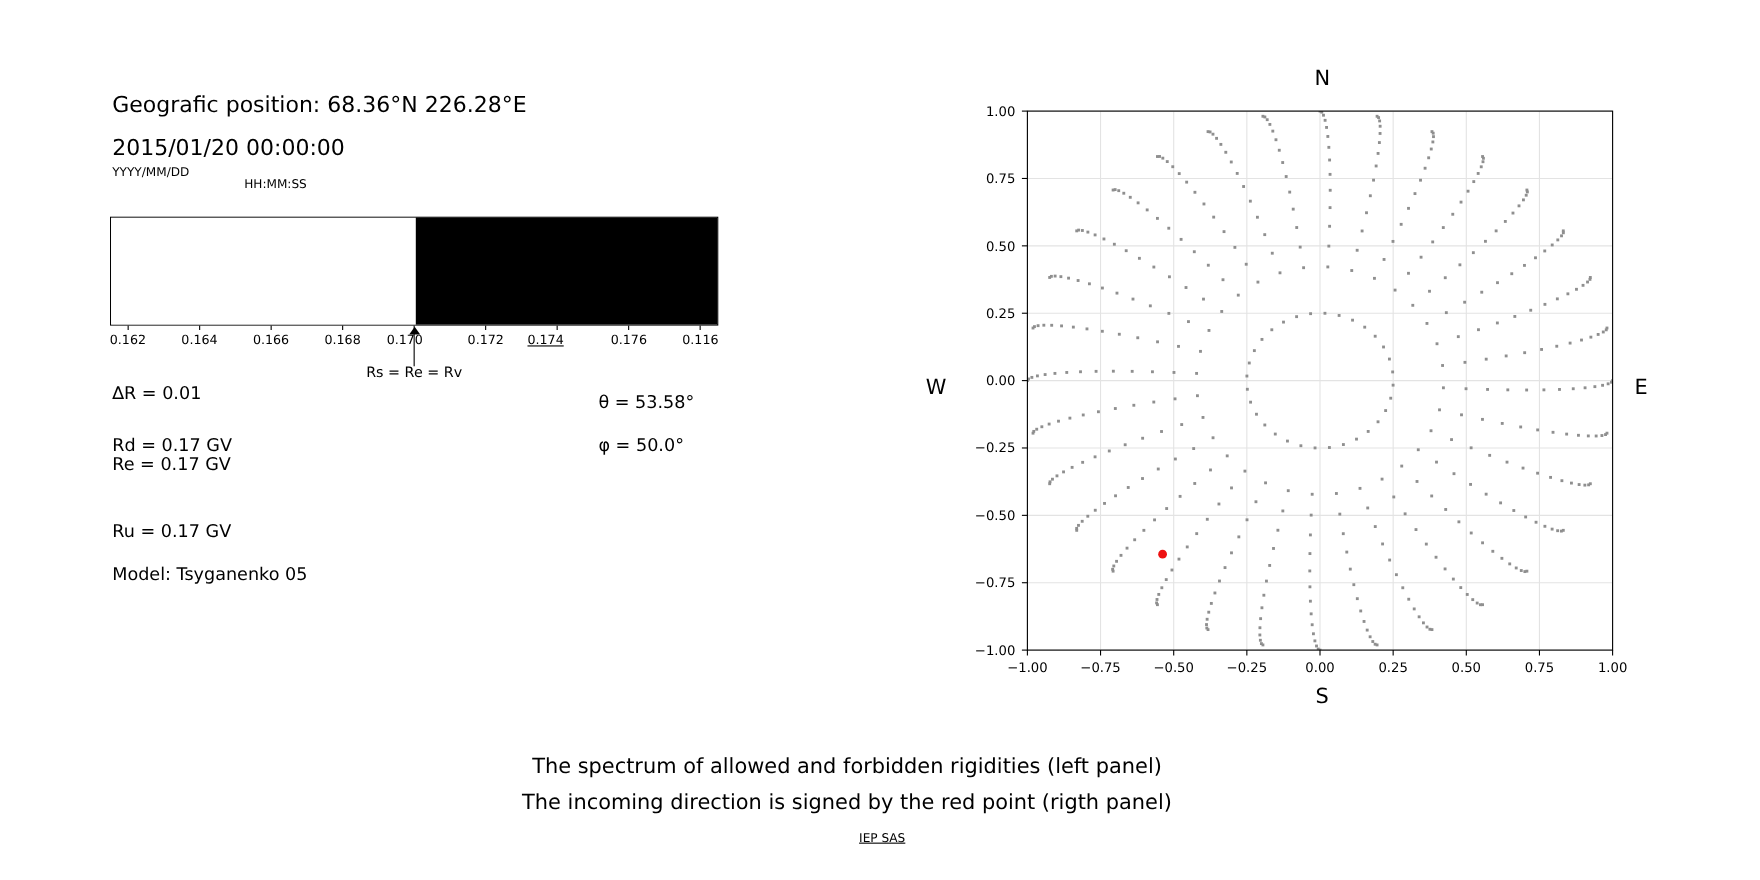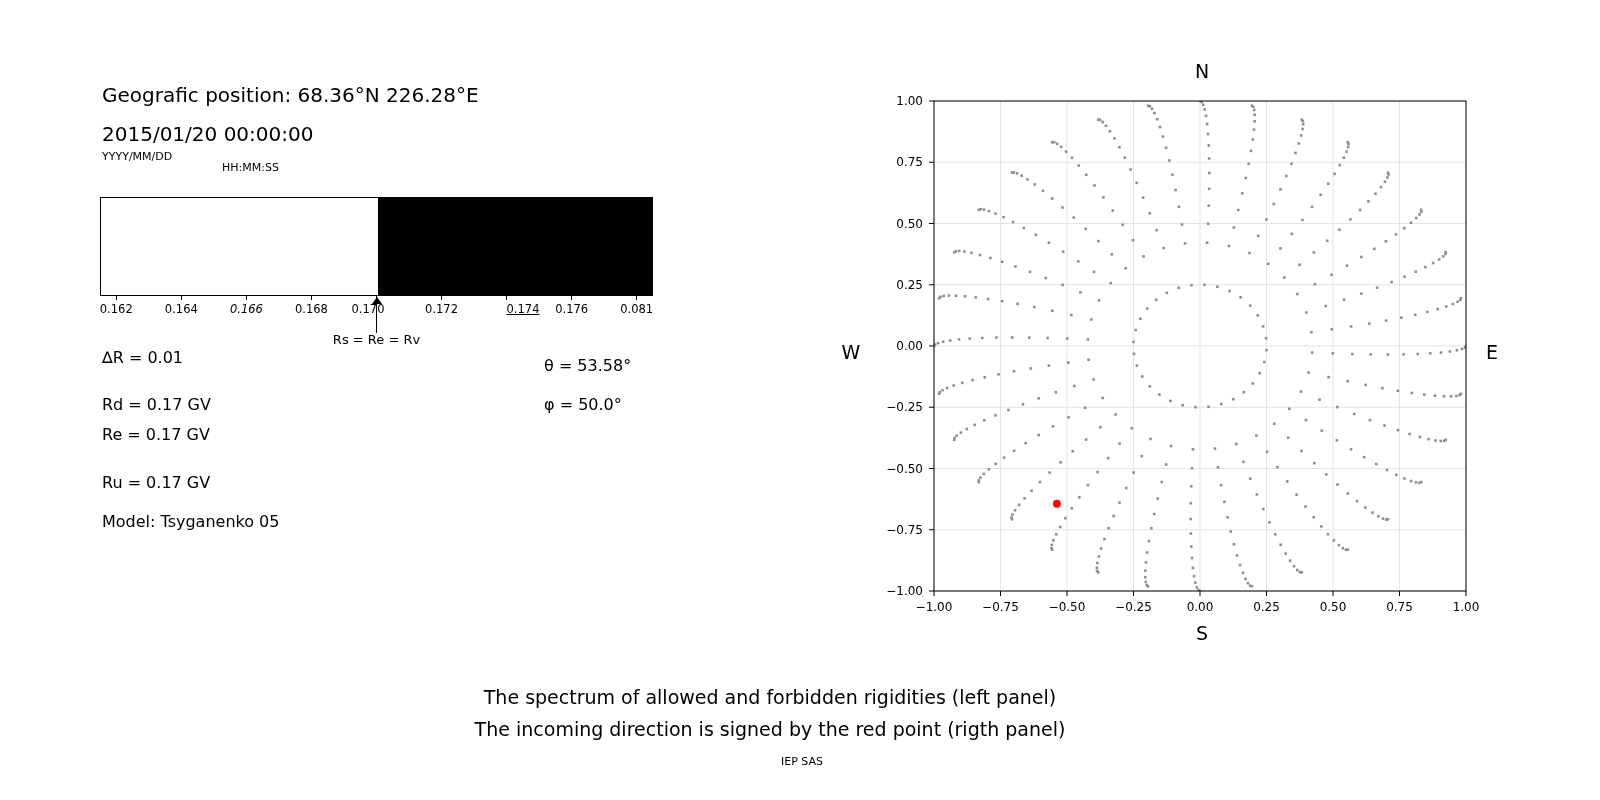--- a/index.html
+++ b/index.html
@@ -9,21 +9,21 @@
   }
   .abs{position:absolute;}
   .t16{font-size:20px;line-height:19px;white-space:pre;}
   .t11{font-size:11px;line-height:13px;white-space:pre;}
   .t18{font-size:18px;line-height:21px;white-space:pre;}
   .param-row{position:absolute;font-size:16px;line-height:19px;white-space:pre;}
   .rt-ylab{position:absolute;font-size:12px;line-height:16px;text-align:right;width:50px;}
   .rt-xlab{position:absolute;font-size:12px;line-height:14px;text-align:center;width:60px;}
   .compass{position:absolute;font-size:19px;line-height:22px;}
   .caption{position:absolute;left:370px;width:800px;text-align:center;font-size:19px;line-height:22px;}
-  .credit{position:absolute;left:702px;width:200px;text-align:center;font-size:11px;line-height:13px;}
+  .credit{position:absolute;left:702px;width:200px;text-align:center;font-size:11px;line-height:13px;text-decoration:underline;}
   .bar-tick-mark{position:absolute;width:1px;height:4px;background:#000;top:296px;}
   .bar-tick-lab{position:absolute;top:302px;width:60px;text-align:center;font-size:11.5px;}
   #spectrum-box{position:absolute;left:100px;top:197px;width:553px;height:99px;border:1px solid #000;box-sizing:border-box;display:flex;}
   #allowed-region{height:100%;background:#ffffff;}
   #forbidden-region{height:100%;background:#000000;flex:1;}
   #arrow-head{position:absolute;left:373px;top:297px;width:0;height:0;
     border-left:5px solid transparent;border-right:5px solid transparent;border-bottom:7px solid #000;}
   #arrow-shaft{position:absolute;left:377.5px;top:303px;width:1px;height:30px;background:#000;}
   #arrow-label{position:absolute;left:318px;top:332px;width:120px;text-align:center;font-size:13px;}
   svg{position:absolute;left:0;top:0;}
@@ -41,42 +41,42 @@
   <div id="spectrum-box">
     <div id="allowed-region" style="width: 276.5px;"></div>
     <div id="forbidden-region"></div>
   </div>
   <div id="bar-ticks">
       <div class="bar-tick-mark" style="left: 115.765px;"></div>
       <div class="bar-tick-lab" style="left: 86.2647px;">0.162</div>
       <div class="bar-tick-mark" style="left: 180.824px;"></div>
       <div class="bar-tick-lab" style="left: 151.324px;">0.164</div>
       <div class="bar-tick-mark" style="left: 245.882px;"></div>
-      <div class="bar-tick-lab" style="left: 216.382px; font-style: italic;">0.166</div>
+      <div class="bar-tick-lab" style="left: 216.382px;">0.166</div>
       <div class="bar-tick-mark" style="left: 310.941px;"></div>
       <div class="bar-tick-lab" style="left: 281.441px;">0.168</div>
       <div class="bar-tick-mark" style="left: 376px;"></div>
       <div class="bar-tick-lab" style="left: 338px;">0.170</div>
       <div class="bar-tick-mark" style="left: 441.059px;"></div>
       <div class="bar-tick-lab" style="left: 411.559px;">0.172</div>
       <div class="bar-tick-mark" style="left: 506.118px;"></div>
-      <div class="bar-tick-lab" style="left: 493px; text-decoration: underline;">0.174</div>
+      <div class="bar-tick-lab" style="left: 466px; text-decoration: underline;">0.174</div>
       <div class="bar-tick-mark" style="left: 571.176px;"></div>
       <div class="bar-tick-lab" style="left: 541.676px;">0.176</div>
       <div class="bar-tick-mark" style="left: 636.235px;"></div>
-      <div class="bar-tick-lab" style="left: 606.735px;">0.081</div>
+      <div class="bar-tick-lab" style="left: 606.735px;">0.116</div>
     </div>
   <div id="arrow-head" style="left: 371.5px;"></div>
   <div id="arrow-shaft" style="left: 376px;"></div>
   <div id="arrow-label" style="left: 316.5px;">Rs = Re = Rv</div>
 
   <div id="params-left">
       <div class="param-row" style="left: 102px; top: 348px;">∆R = 0.01</div>
       <div class="param-row" style="left: 102px; top: 395px;">Rd = 0.17 GV</div>
-      <div class="param-row" style="left: 102px; top: 425px;">Re = 0.17 GV</div>
+      <div class="param-row" style="left: 102px; top: 412px;">Re = 0.17 GV</div>
       <div class="param-row" style="left: 102px; top: 473px;">Ru = 0.17 GV</div>
       <div class="param-row" style="left: 102px; top: 512px;">Model: Tsyganenko 05</div>
     </div>
   <div id="params-right">
       <div class="param-row" style="left: 544px; top: 356px;">θ = 53.58°</div>
       <div class="param-row" style="left: 544px; top: 395px;">φ = 50.0°</div>
     </div>
 
   <svg id="dirplot" width="1600" height="800">
       <defs>

